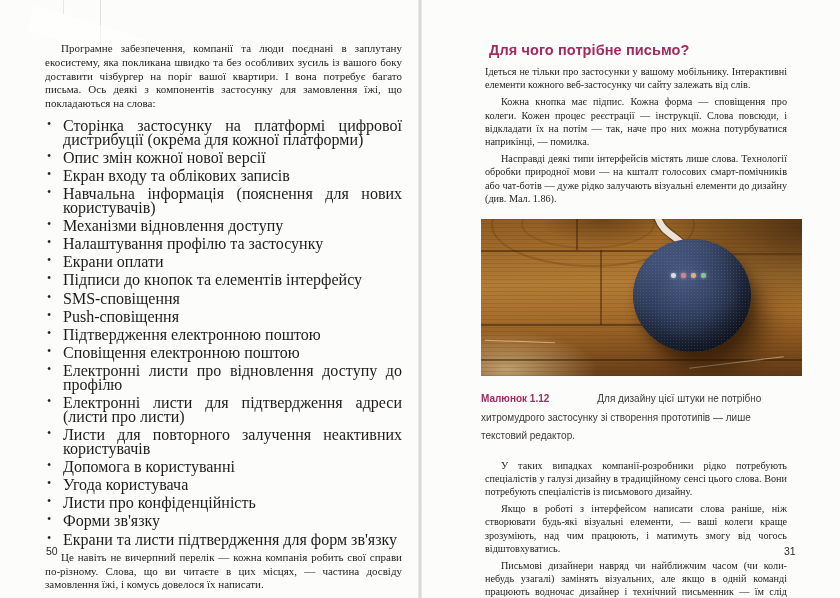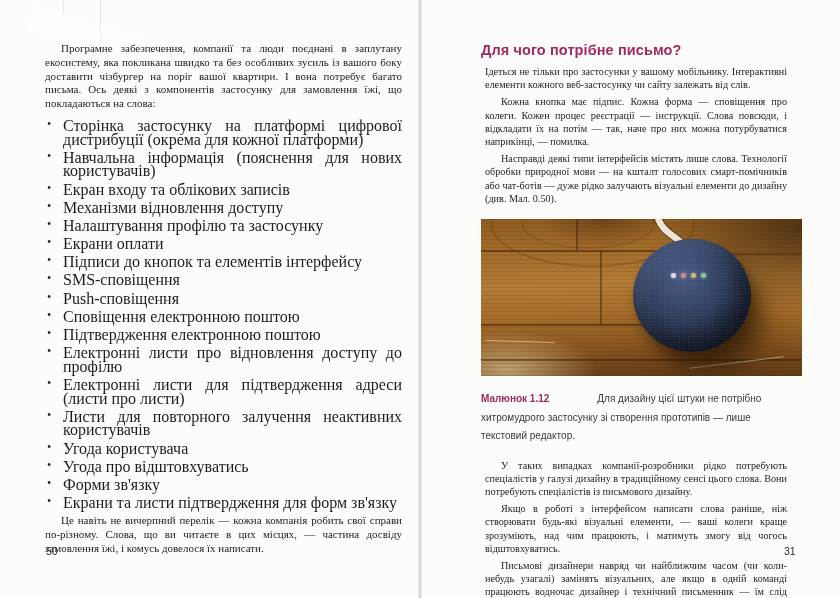--- a/index.html
+++ b/index.html
@@ -46,21 +46,21 @@
   .page-number {
     position:absolute; top:545px;
     font-family:"Liberation Sans", sans-serif; font-size:10.5px; color:#2c2b29;
   }
   .pn-left  { left:46px; }
   .pn-right { left:362px; }
 
   
   .right-content { position:absolute; left:59px; top:42px; width:310px; }
   .section-heading {
-    margin:0 0 7px 0;
+    margin:0 0 7px 8px;
     font-family:"Liberation Sans", sans-serif; font-weight:700;
     font-size:14.5px; letter-spacing:0.1px;
     color:var(--accent,#a12a60);
   }
   .rbody { margin:4px; font-size:10.2px; line-height:13.2px; text-align:justify; color:var(--body-text,#1e1d1b); }
 
   figure.smart-speaker-figure { margin:14px 0 0 0; width:321px; }
   .photo {
     position:relative; width:321px; height:157px; overflow:hidden;
     background:
@@ -137,55 +137,57 @@
   <div class="page page-left">
     <div class="crease-line"></div>
     <div class="crease-line2"></div>
     <div class="crease-glare"></div>
 
     <div class="left-content">
       <p class="body-p indent">Програмне забезпечення, компанії та люди поєднані в заплутану екосистему, яка покликана швидко та без особливих зусиль із вашого боку доставити чізбургер на поріг вашої квартири. І вона потребує багато письма. Ось деякі з компонентів застосунку для замовлення їжі, що покладаються на слова:</p>
 
       <ul class="features">
           <li>Сторінка застосунку на платформі цифрової дистрибуції (окрема для кожної платформи)</li>
+          <li>Опис змін кожної нової версії</li>
+          <li>Екран входу та облікових записів</li>
           <li>Навчальна інформація (пояснення для нових користувачів)</li>
-          <li>Екран входу та облікових записів</li>
           <li>Механізми відновлення доступу</li>
           <li>Налаштування профілю та застосунку</li>
           <li>Екрани оплати</li>
           <li>Підписи до кнопок та елементів інтерфейсу</li>
           <li>SMS-сповіщення</li>
           <li>Push-сповіщення</li>
+          <li>Підтвердження електронною поштою</li>
           <li>Сповіщення електронною поштою</li>
-          <li>Підтвердження електронною поштою</li>
           <li>Електронні листи про відновлення доступу до профілю</li>
           <li>Електронні листи для підтвердження адреси (листи про листи)</li>
           <li>Листи для повторного залучення неактивних користувачів</li>
+          <li>Допомога в користуванні</li>
           <li>Угода користувача</li>
-          <li>Угода про відштовхуватись</li>
+          <li>Листи про конфіденційність</li>
           <li>Форми зв'язку</li>
           <li>Екрани та листи підтвердження для форм зв'язку</li>
         </ul>
 
       <p class="body-p indent closing">Це навіть не вичерпний перелік — кожна компанія робить свої справи по-різному. Слова, що ви читаєте в цих місцях, — частина досвіду замовлення їжі, і комусь довелося їх написати.</p>
     </div>
 
     <div class="page-number pn-left">50</div>
   </div>
 
   <div class="gutter"></div>
 
   <div class="page page-right">
     <div class="right-content">
 
       <h2 class="section-heading">Для чого потрібне письмо?</h2>
 
       <p class="rbody">Ідеться не тільки про застосунки у вашому мобільнику. Інтерактивні елементи кожного веб-застосунку чи сайту залежать від слів.</p>
       <p class="rbody indent">Кожна кнопка має підпис. Кожна форма — сповіщення про колеги. Кожен процес реєстрації — інструкції. Слова повсюди, і відкладати їх на потім — так, наче про них можна потурбуватися наприкінці, — помилка.</p>
-      <p class="rbody indent">Насправді деякі типи інтерфейсів містять лише слова. Технології обробки природної мови — на кшталт голосових смарт-помічників або чат-ботів — дуже рідко залучають візуальні елементи до дизайну (див. Мал. 0.50).</p>
+      <p class="rbody indent">Насправді деякі типи інтерфейсів містять лише слова. Технології обробки природної мови — на кшталт голосових смарт-помічників або чат-ботів — дуже рідко залучають візуальні елементи до дизайну (див. Мал. 1.86).</p>
 
       <figure class="smart-speaker-figure">
         <div class="photo">
           <div class="wood-grain"></div>
           <div class="grain-ring ring-a"></div>
           <div class="grain-ring ring-b"></div>
           <div class="seam seam-1"></div>
           <div class="seam seam-1b"></div>
           <div class="seam seam-2"></div>
           <div class="seam seam-3"></div>

